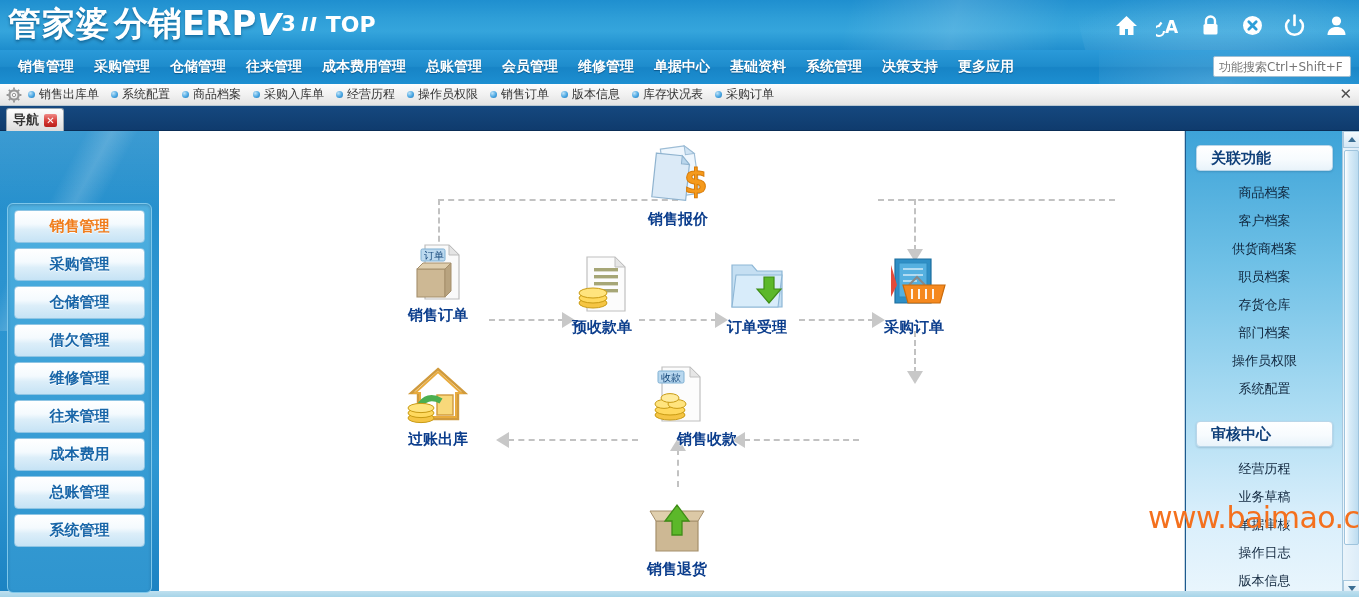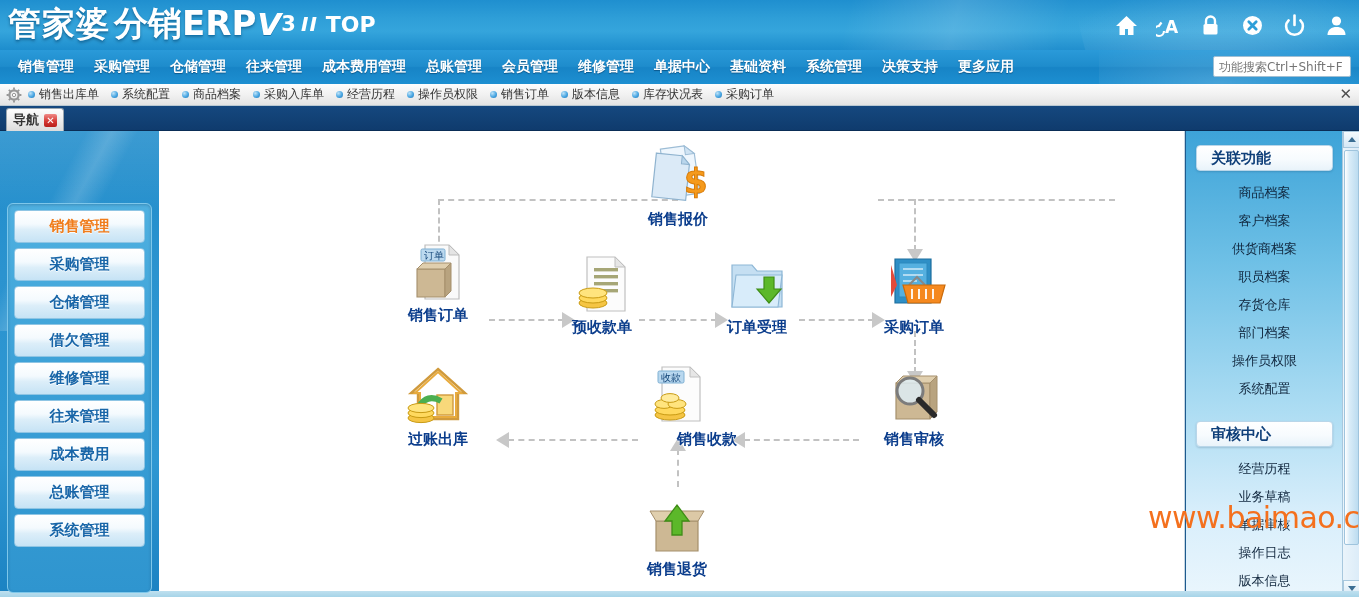--- a/index.html
+++ b/index.html
@@ -520,32 +520,20 @@
             <ellipse cx="24" cy="49" rx="15" ry="5" fill="#ffd95e"></ellipse>
             <ellipse cx="18" cy="43" rx="9" ry="4.4" fill="#ffe47e"></ellipse>
             <ellipse cx="31" cy="43" rx="9" ry="4.4" fill="#ffe47e"></ellipse>
             <ellipse cx="24" cy="37" rx="9" ry="4.4" fill="#ffeb9c"></ellipse>
           </g>
         </svg>
       </div>
       <div class="nlabel">销售收款</div>
     </div>
 
-    <div class="node" style="left:695px; top:222px;">
-      <div class="ico">
-        <svg width="64" height="66" viewBox="0 0 64 66">
-          <path d="M14 22 h34 v36 H14 Z" fill="#cdb894" stroke="#a58f6c" stroke-width="1.2"></path>
-          <path d="M14 22 l7 -7 h34 l-7 7 z" fill="#e0cfae" stroke="#a58f6c" stroke-width="1"></path>
-          <path d="M48 22 l7 -7 v36 l-7 7 z" fill="#b8a37f" stroke="#a58f6c" stroke-width="1"></path>
-          <circle cx="28" cy="30" r="13" fill="#dff0fa" fill-opacity=".8" stroke="#7c7c7c" stroke-width="3"></circle>
-          <path d="M37 39 L52 54" stroke="#2a2a2a" stroke-width="6" stroke-linecap="round"></path>
-        </svg>
-      </div>
-      <div class="nlabel">销售审核</div>
-    </div>
 
     <div class="node" style="left:458px; top:352px;">
       <div class="ico">
         <svg width="66" height="64" viewBox="0 0 66 64">
           <path d="M12 28 h42 v30 H12 Z" fill="#cdb894" stroke="#a58f6c" stroke-width="1.2"></path>
           <path d="M12 28 l-6 -10 h22 l6 10 z" fill="#e0cfae" stroke="#a58f6c" stroke-width="1"></path>
           <path d="M54 28 l6 -10 H38 l-6 10 z" fill="#dcc9a6" stroke="#a58f6c" stroke-width="1"></path>
           <path d="M28 42 h10 v-14 h7 l-12 -16 l-12 16 h7 z" fill="#5cb82a" stroke="#3f8d17" stroke-width="1.3"></path>
         </svg>
       </div>

